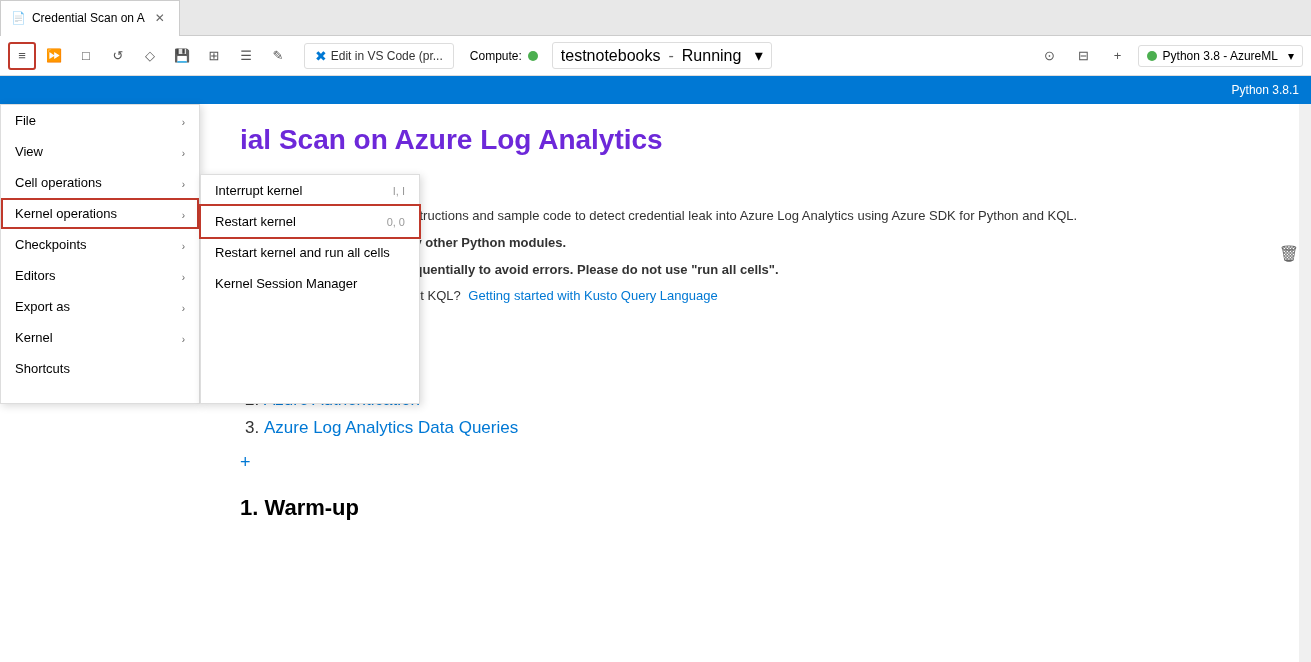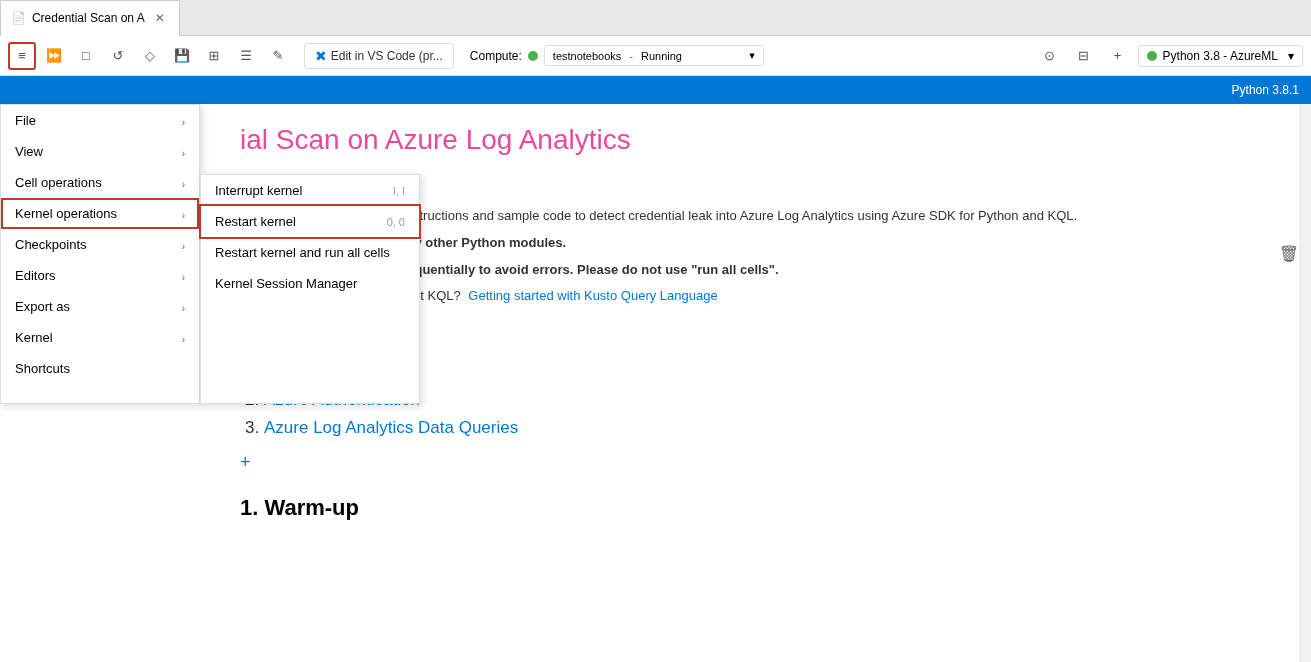--- a/index.html
+++ b/index.html
@@ -84,21 +84,22 @@
     .compute-dot { width: 10px; height: 10px; background: #4caf50; border-radius: 50%; }
     .compute-select {
       display: flex;
       align-items: center;
       gap: 4px;
       border: 1px solid #ddd;
       border-radius: 3px;
       padding: 3px 8px;
       cursor: pointer;
       min-width: 220px;
-      font-size: 11px;
+      font-size: 16px;
+      margin-left: 8px;
     }
     .toolbar-right {
       margin-left: auto;
       display: flex;
       align-items: center;
       gap: 6px;
     }
     .kernel-status {
       display: flex;
       align-items: center;
@@ -181,23 +182,23 @@
     
     .notebook-content {
       flex: 1;
       overflow-y: auto;
       padding: 20px 40px;
       background: #fff;
       position: relative;
     }
     .notebook-title {
       font-size: 28px;
-      font-weight: normal;
+      font-weight: bold;
       margin-bottom: 16px;
-      color: #ec4899;
+      color: #6d28d9;
     }
     .breadcrumb-text {
       font-size: 12px;
       color: #0078d4;
       margin-bottom: 20px;
       cursor: pointer;
     }
     .cell-content {
       margin-left: 16px;
       border-left: 3px solid #0078d4;

